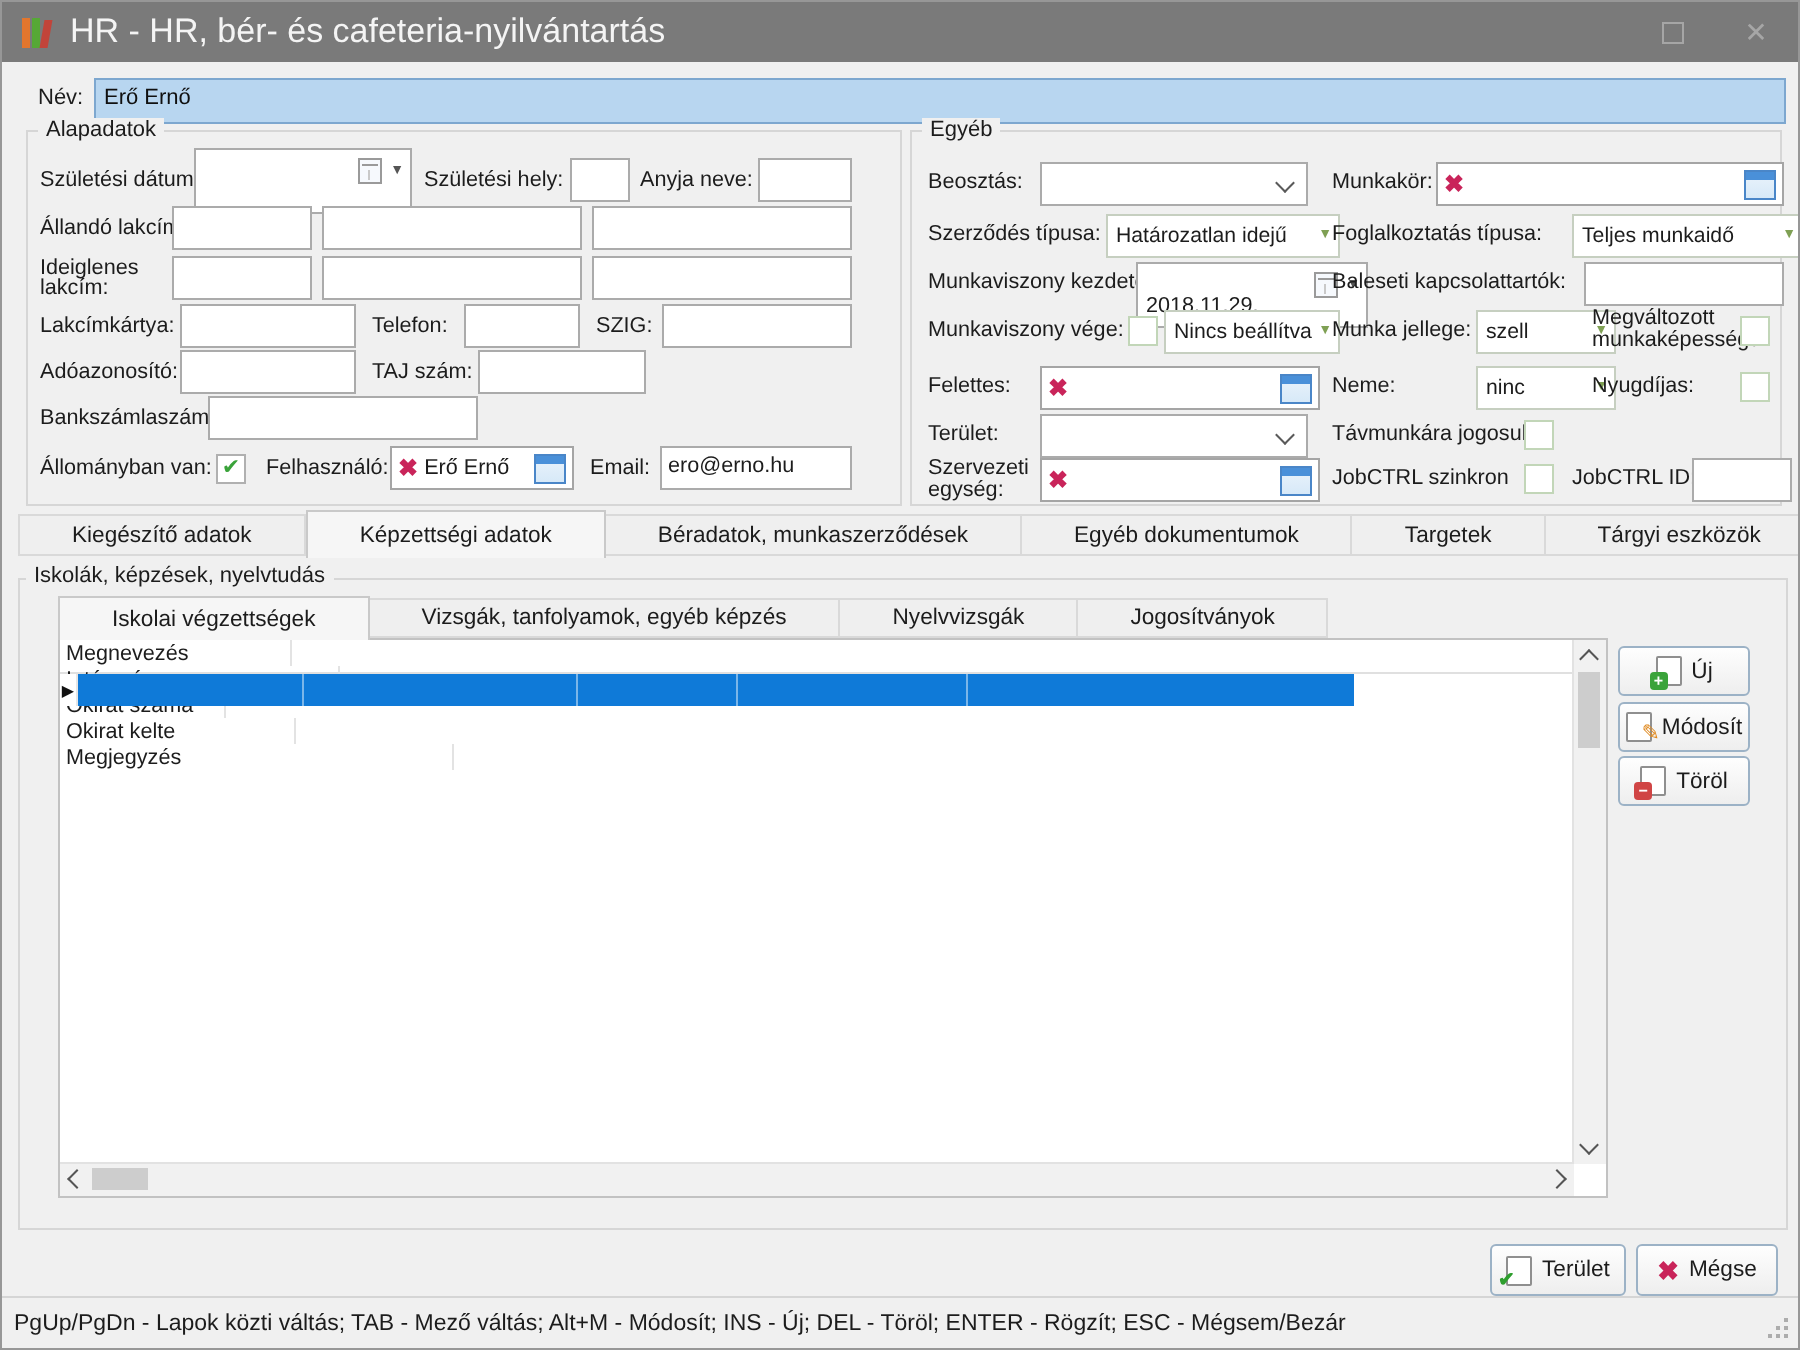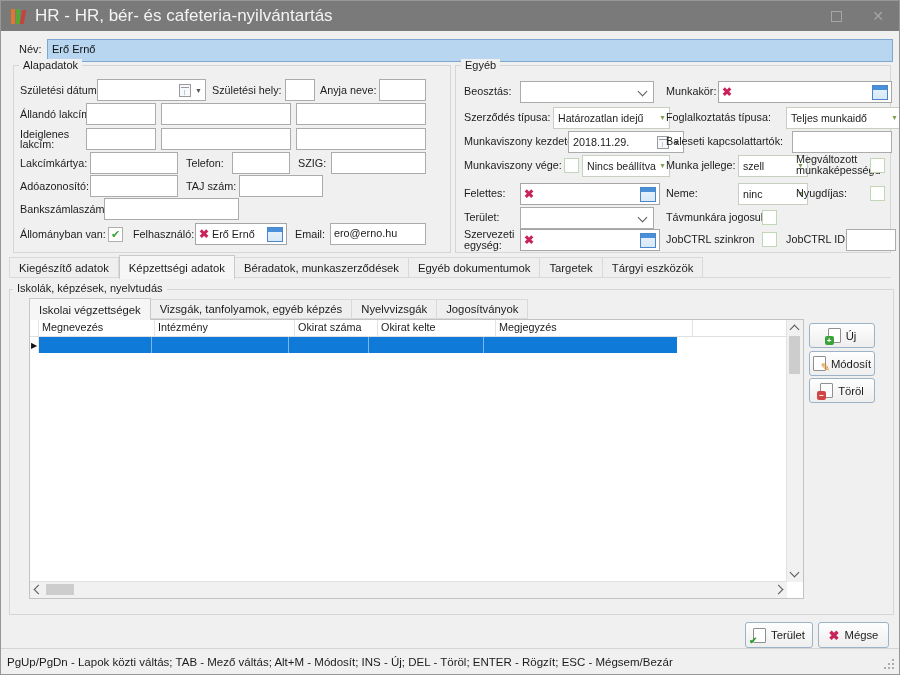--- a/index.html
+++ b/index.html
@@ -21,21 +21,21 @@
   .lb{font-size:10.8px;color:#1c1c1c;white-space:nowrap;flex:none;}
   .lb2{line-height:10.5px;white-space:normal;}
   .tb{background:#fff;border:1px solid #ababab;height:20px;font-size:10.8px;color:#1c1c1c;padding:0 3px;line-height:18px;overflow:hidden;white-space:nowrap;}
   .cb{width:13px;height:13px;background:#fff;border:1px solid #c2d6b8;flex:none;display:flex;align-items:center;justify-content:center;}
   .cb .ck{color:#3aa33a;font-size:11px;line-height:11px;}
   .combo{background:#fff;border:1px solid #ababab;height:20px;position:relative;}
   .chev{position:absolute;right:7px;top:6px;width:6px;height:6px;border-right:1px solid #5a5a5a;border-bottom:1px solid #5a5a5a;transform:rotate(45deg);}
   .fcombo{background:#fff;border:1px solid #c6cfc0;height:20px;position:relative;padding:0 12px 0 4px;display:flex;align-items:center;overflow:hidden;}
   .fcombo .val{font-size:10.6px;color:#1c1c1c;white-space:nowrap;}
   .fcombo .farr{position:absolute;right:3px;top:6px;font-size:7px;color:#7fa054;}
-  .dateed{background:#fff;border:1px solid #ababab;height:20px;position:relative;display:flex;align-items:center;padding:0 26px 0 4px;}
+  .dateed{background:#fff;border:1px solid #ababab;height:20px;position:relative;display:flex;align-items:center;padding:11px 26px 0 4px;}
   .dateed .val{font-size:10.8px;color:#1c1c1c;white-space:nowrap;}
   .cal{position:absolute;right:14px;top:4px;width:10px;height:11px;border:1px solid #9a9a9a;background:#f6f9fd;}
   .cal:before{content:"";position:absolute;left:1px;right:1px;top:2px;border-top:1px solid #9a9a9a;}
   .cal:after{content:"";position:absolute;left:4px;top:5px;bottom:1px;border-left:1px solid #c9c9c9;}
   .dateed .darr{position:absolute;right:3px;top:7px;font-size:7px;color:#555;}
   .lookup{background:#fff;border:1px solid #a5a5a5;height:20px;display:flex;align-items:center;padding:0 3px;gap:3px;}
   .redx{color:#c9245a;font-weight:bold;font-size:12px;line-height:12px;flex:none;}
   .lookup .val{font-size:10.8px;color:#1c1c1c;white-space:nowrap;overflow:hidden;flex:1;}
   .winicon{margin-left:auto;flex:none;width:14px;height:13px;border:1px solid #4a86c8;background:linear-gradient(#eaf3fb,#d7e9f8);position:relative;}
   .winicon:before{content:"";position:absolute;top:0;left:0;right:0;height:4px;background:#4a90d9;}
@@ -49,32 +49,32 @@
   .fs-egyeb{left:454px;top:64px;width:434px;height:186px;}
   .arow{position:absolute;left:6px;width:406px;display:flex;align-items:center;height:20px;}
   .erow{position:absolute;left:0;right:0;height:20px;}
   .erow > *{position:absolute;top:0;}
   .erow .lb{top:4px;}
   .erow .cb{top:3px;}
   
   .main-tabline{position:absolute;left:8px;right:8px;top:276px;border-top:1px solid #d9d9d9;}
   .tabs{position:absolute;display:flex;align-items:flex-end;}
   .main-tabs{left:8px;top:254px;height:23px;}
-  .tab{height:19px;padding:0 9px;background:#efefef;border:1px solid #d9d9d9;border-left:none;display:flex;align-items:center;font-size:11.3px;color:#1c1c1c;white-space:nowrap;}
+  .tab{height:19px;padding:0 26px;background:#efefef;border:1px solid #d9d9d9;border-left:none;display:flex;align-items:center;font-size:11.3px;color:#1c1c1c;white-space:nowrap;}
   .tab:first-child{border-left:1px solid #d9d9d9;}
   .tab.active{height:23px;background:#f6f6f6;border:1px solid #c9c9c9;border-bottom:none;margin-bottom:-1px;position:relative;z-index:3;}
   .sub-tabs{left:28px;top:297px;height:21px;}
   .sub-tabs .tab{height:18px;}
   .sub-tabs .tab.active{height:21px;}
   
   .outer-group{position:absolute;left:8px;top:288px;width:883px;height:324px;border:1px solid #d6d6d6;}
   .outer-group-label{position:absolute;left:12px;top:281px;background:#f0f0f0;padding:0 4px;font-size:11px;color:#1c1c1c;z-index:2;}
   
   .grid{position:absolute;left:28px;top:318px;width:773px;height:278px;background:#fff;border:1px solid #c2c2c2;}
-  .g-head{position:absolute;left:0;top:0;right:17px;height:16px;display:flex;border-bottom:1px solid #e0e0e0;background:#fff;}
+  .g-head{position:absolute;left:0;top:0;right:17px;height:16px;display:flex;border-bottom:1px solid #e0e0e0;background:#fff;flex-direction:column;}
   .g-ind{width:8px;flex:none;border-right:1px solid #e6e6e6;display:flex;align-items:center;justify-content:center;background:#fff;}
   .g-hc{font-size:10.8px;color:#1c1c1c;padding:1px 0 0 3px;border-right:1px solid #e3e3e3;white-space:nowrap;overflow:hidden;flex:none;}
   .g-fill{flex:1;}
   .g-row-sel{position:absolute;left:0;top:17px;right:17px;height:16px;display:flex;}
   .g-cell{background:#0f7ad8;border-right:1px solid rgba(255,255,255,0.45);flex:none;font-size:10.8px;color:#fff;overflow:hidden;}
   .row-arrow{font-size:8px;color:#111;}
   .vscroll{position:absolute;top:0;right:0;bottom:16px;width:16px;background:#f1f1f1;border-left:1px solid #e2e2e2;}
   .hscroll{position:absolute;left:0;right:16px;bottom:0;height:16px;background:#f1f1f1;border-top:1px solid #e2e2e2;}
   .chv{width:6px;height:6px;border-left:1px solid #555;border-top:1px solid #555;position:absolute;}
   .chv-up{transform:rotate(45deg);top:6px;left:4px;}

